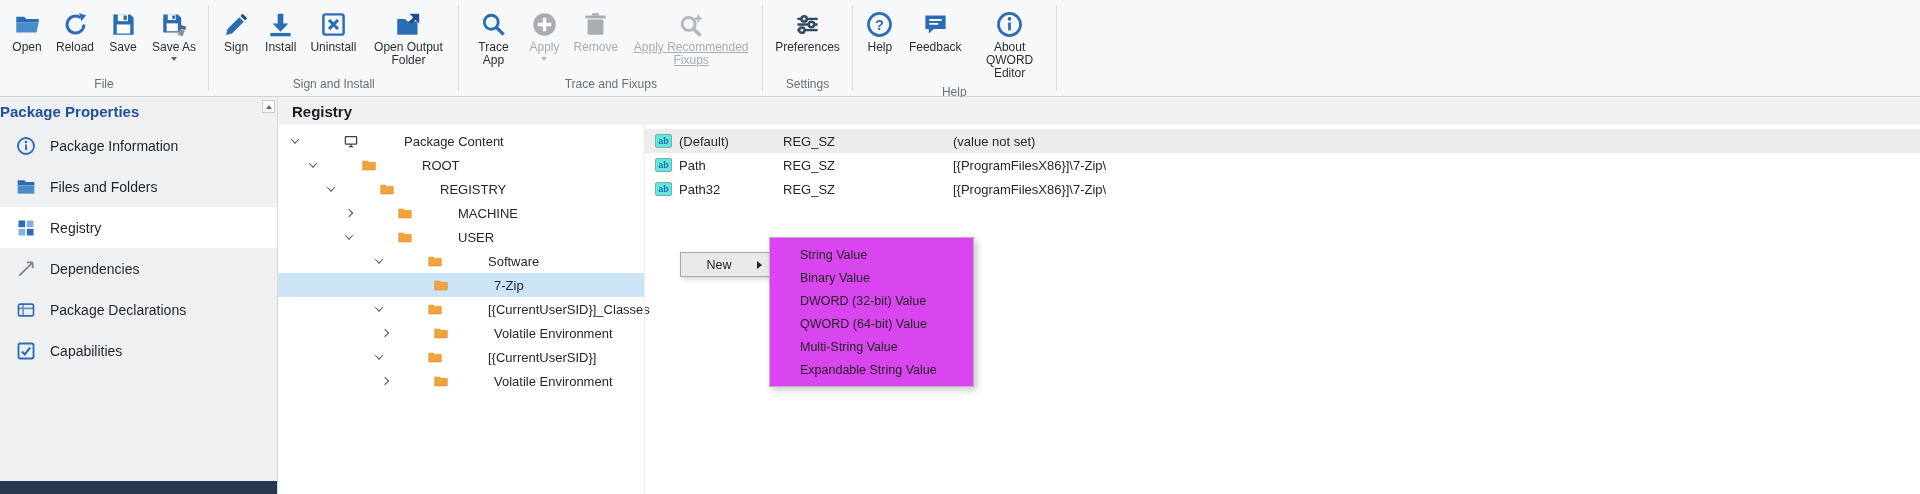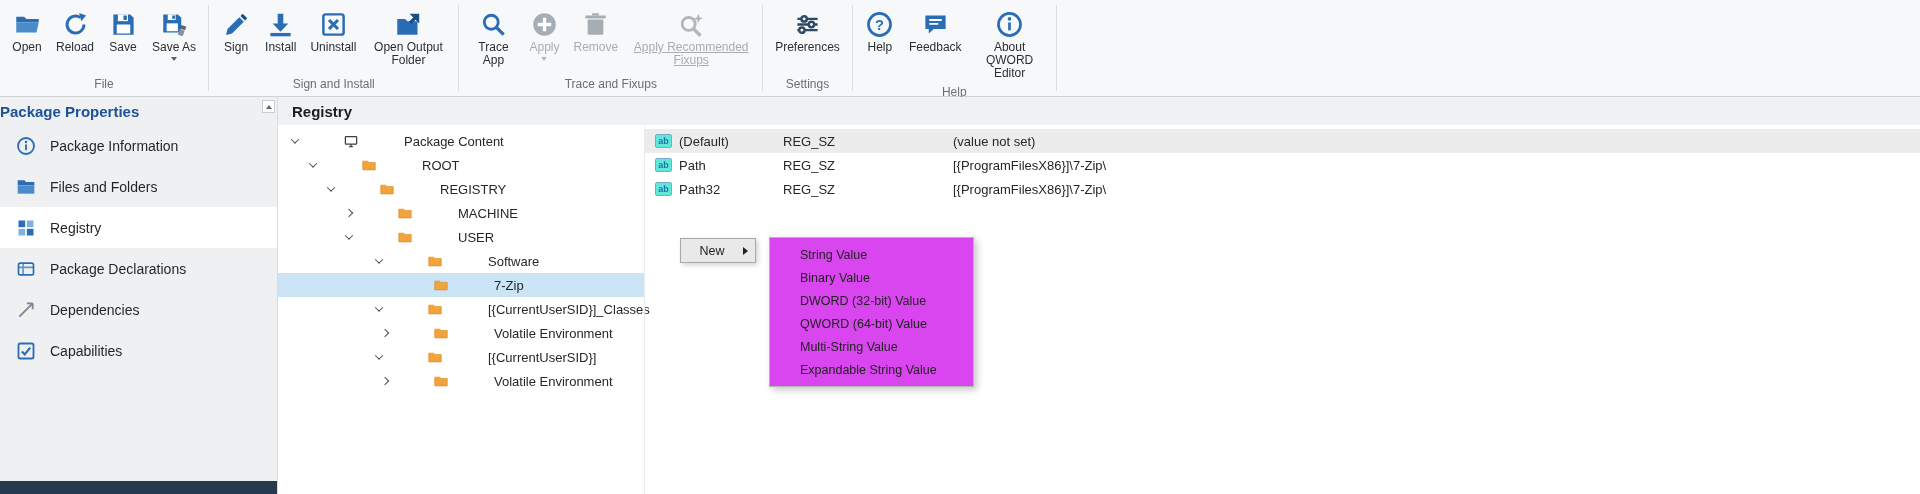--- a/index.html
+++ b/index.html
@@ -61,21 +61,21 @@
   .table{flex:1;padding-top:4px;border-left:1px solid #e9ebed;min-width:0;}
   .thead{display:grid;grid-template-columns:128px 170px 1fr;height:24px;align-items:center;color:#8b9095;font-size:13px;border-bottom:1px solid #ececec;}
   .thead .hc{padding-left:10px;border-right:1px solid #dcdfe2;height:18px;display:flex;align-items:center;}
   .thead .hc:last-child{border-right:none;}
   .trrow{display:grid;grid-template-columns:128px 170px 1fr;height:24px;align-items:center;font-size:13px;color:#24282c;cursor:pointer;}
   .trrow.hl{background:#ececec;}
   .cell{padding-left:10px;display:flex;align-items:center;gap:7px;overflow:hidden;white-space:nowrap;}
   .ab{width:17px;height:14px;border:1px solid #7aa7cf;border-radius:2px;background:#5eead4;color:#2a6db5;font-size:9px;font-weight:bold;display:flex;align-items:center;justify-content:center;flex:none;}
 
   
-  .ctx{position:absolute;left:680px;top:238px;width:76px;height:25px;background:#e9e9e9;border:1px solid #a8a8a8;display:flex;align-items:center;font-size:12.5px;color:#222;box-shadow:2px 2px 5px rgba(0,0,0,.18);cursor:pointer;z-index:5;}
+  .ctx{position:absolute;left:680px;top:252px;width:90px;height:25px;background:#e9e9e9;border:1px solid #a8a8a8;display:flex;align-items:center;font-size:12.5px;color:#222;box-shadow:2px 2px 5px rgba(0,0,0,.18);cursor:pointer;z-index:5;}
   .ctx-label{flex:1;text-align:center;}
   .ctx-arrow{width:0;height:0;border-top:4px solid transparent;border-bottom:4px solid transparent;border-left:5px solid #222;margin-right:7px;}
   .submenu{position:absolute;left:769px;top:237px;width:205px;background:#d946ef;border:1px solid #b5b5b5;box-shadow:3px 3px 7px rgba(0,0,0,.22);padding:5px 0;z-index:6;}
   .smi{height:23px;display:flex;align-items:center;padding-left:30px;font-size:12.5px;color:#222;cursor:pointer;}
 </style>
 </head>
 <body>
 
 <div class="app">
 
@@ -297,31 +297,31 @@
       <div class="sb-item sel">
         <svg viewBox="0 0 24 24">
             <rect x="3" y="3" width="8" height="8" fill="#2a6db5"></rect>
             <rect x="13" y="3" width="8" height="8" fill="#7fb2e0"></rect>
             <rect x="3" y="13" width="8" height="8" fill="#7fb2e0"></rect>
             <rect x="13" y="13" width="8" height="8" fill="#2a6db5"></rect>
           </svg>
         <span>Registry</span>
       </div>
       <div class="sb-item">
+        <svg viewBox="0 0 24 24" fill="none" stroke="#7a8894" stroke-width="2.2">
+            <path d="M4 20L20 4M20 4h-7M20 4v7"></path>
+          </svg>
+        <span>Dependencies</span>
+      </div>
+      <div class="sb-item">
         <svg viewBox="0 0 24 24" fill="none" stroke="#2a6db5" stroke-width="2">
             <rect x="3" y="5" width="18" height="14" rx="2"></rect>
             <path d="M8.5 5v14M3 10h18" opacity=".7"></path>
           </svg>
         <span>Package Declarations</span>
-      </div>
-      <div class="sb-item">
-        <svg viewBox="0 0 24 24" fill="none" stroke="#7a8894" stroke-width="2.2">
-            <path d="M4 20L20 4M20 4h-7M20 4v7"></path>
-          </svg>
-        <span>Dependencies</span>
       </div>
       <div class="sb-item">
         <svg viewBox="0 0 24 24">
             <rect x="3" y="3" width="18" height="18" rx="2" fill="none" stroke="#2a6db5" stroke-width="2.2"></rect>
             <path d="M7 12.5l3.5 3.5L17 8" stroke="#2a6db5" stroke-width="2.6" fill="none"></path>
           </svg>
         <span>Capabilities</span>
       </div>
 
       <div class="sb-scrollup"></div>

